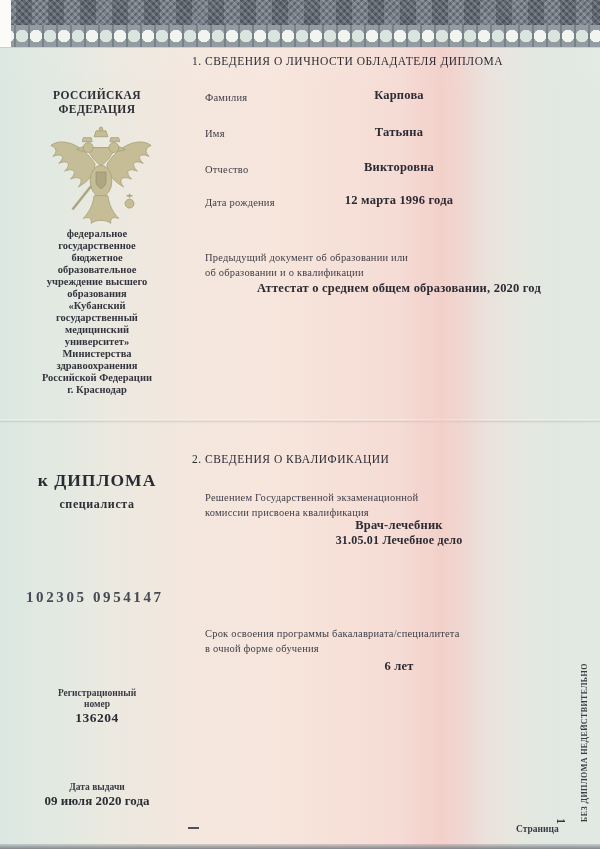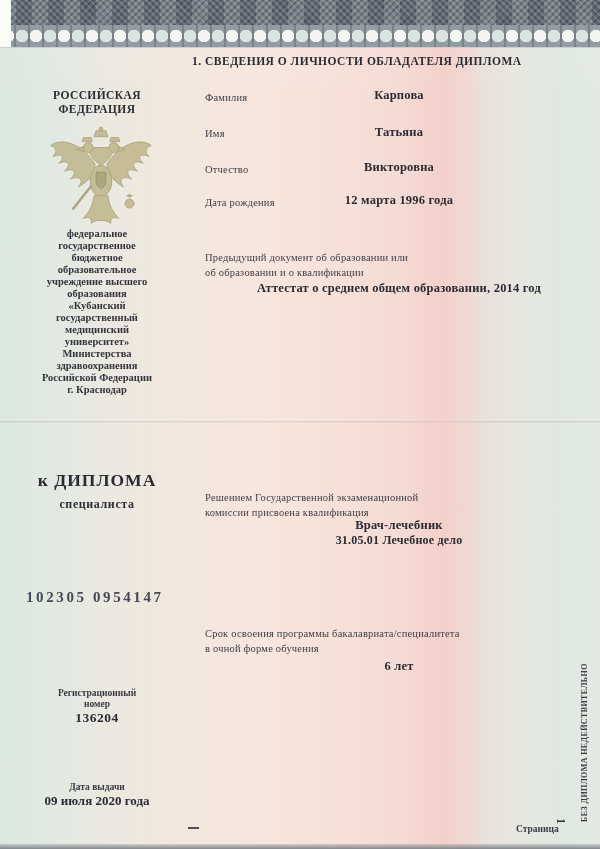--- a/index.html
+++ b/index.html
@@ -55,21 +55,21 @@
     font-size:15px;font-weight:600;letter-spacing:2.6px;color:#454a56;}
   .reglabel{top:688px;font-size:9.5px;font-weight:600;line-height:1.2;white-space:pre-line;color:#3a3a44;}
   .regvalue{top:710px;font-size:13.5px;font-weight:700;letter-spacing:0.5px;color:#2c2c35;}
   .datelabel{top:782px;font-size:9.5px;font-weight:600;color:#3a3a44;}
   .datevalue{top:793px;font-size:13px;font-weight:700;color:#2c2c35;}
   
   .rc-label{position:absolute;left:205px;font-size:10.5px;color:#3e3e48;letter-spacing:0.2px;}
   .rc-label.multi{white-space:pre-line;line-height:1.45;}
   .rc-value{position:absolute;left:202px;width:394px;text-align:center;
     font-size:12.5px;font-weight:700;color:#2b2b34;letter-spacing:0.2px;}
-  .sec-title{position:absolute;left:192px;font-size:11.5px;font-weight:700;letter-spacing:0.5px;color:#2b2b34;}
+  .sec-title{position:absolute;left:192px;font-size:11.5px;font-weight:400;letter-spacing:0.5px;color:#2b2b34;}
   .qual2{font-size:12px;}
   
   .vert-note{position:absolute;left:580px;top:692px;height:130px;
     writing-mode:vertical-rl;transform:rotate(180deg);
     font-size:8px;font-weight:600;letter-spacing:0.4px;color:#3b3b45;white-space:nowrap;}
   .pagelabel{position:absolute;left:516px;top:824px;font-size:9.5px;font-weight:600;color:#3a3a44;}
   .pagenum{position:absolute;left:558px;top:815px;font-size:11.5px;font-weight:700;color:#33333d;transform:rotate(90deg);}
 </style>
 </head>
 <body>
@@ -148,22 +148,23 @@
   <div class="rc-value" style="top:125px">Татьяна</div>
 
   <div class="rc-label" style="top:164px">Отчество</div>
   <div class="rc-value" style="top:160px">Викторовна</div>
 
   <div class="rc-label" style="top:197px">Дата рождения</div>
   <div class="rc-value" style="top:193px">12 марта 1996 года</div>
 
   <div class="rc-label multi" style="top:250px">Предыдущий документ об образовании или
 об образовании и о квалификации</div>
-  <div class="rc-value" style="top:281px">Аттестат о среднем общем образовании, 2014 год</div>
+  <div class="rc-value" style="top:281px">Аттестат о среднем общем образовании, 2020 год</div>
 
+  <div class="sec-title" style="top:453px">2. СВЕДЕНИЯ О КВАЛИФИКАЦИИ</div>
 
   <div class="rc-label multi" style="top:490px">Решением Государственной экзаменационной
 комиссии присвоена квалификация</div>
   <div class="rc-value" style="top:518px">Врач-лечебник</div>
   <div class="rc-value qual2" style="top:533px">31.05.01 Лечебное дело</div>
 
   <div class="rc-label multi" style="top:626px">Срок освоения программы бакалавриата/специалитета
 в очной форме обучения</div>
   <div class="rc-value" style="top:659px">6 лет</div>
 

